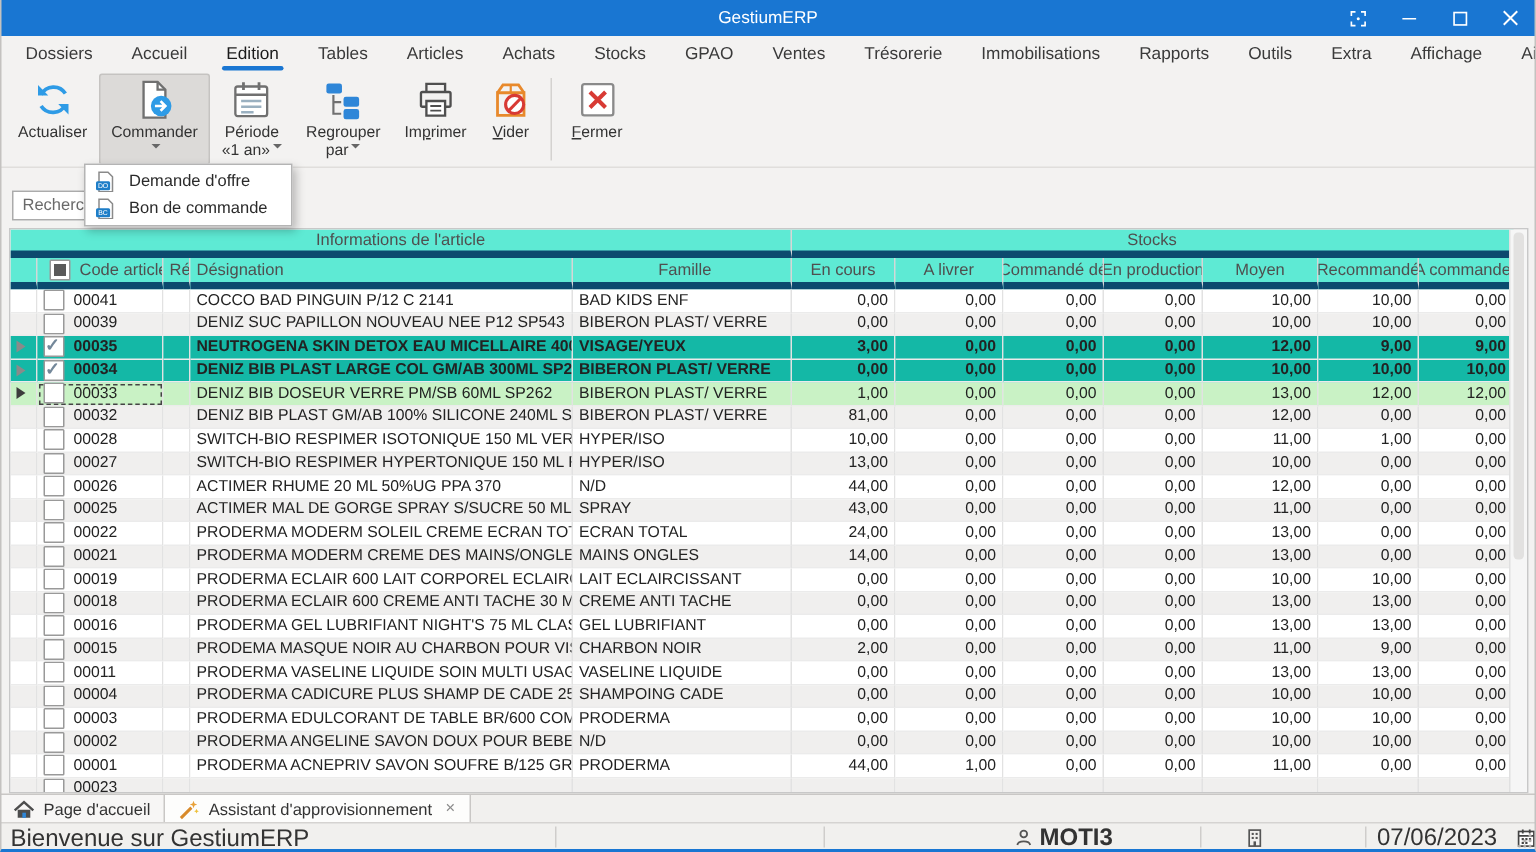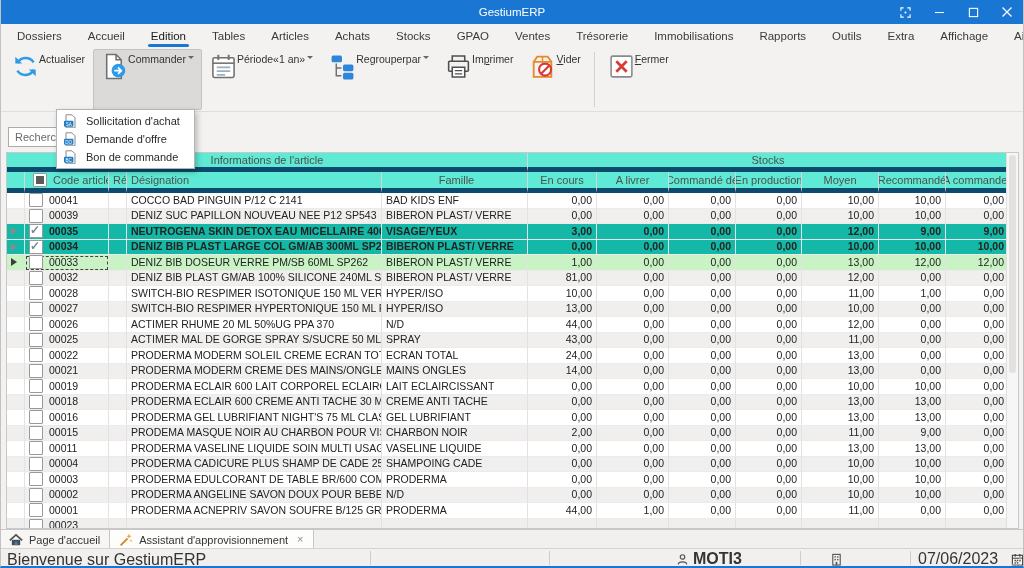--- a/index.html
+++ b/index.html
@@ -18,21 +18,21 @@
   #menubar{position:absolute;left:0;top:24px;width:1024px;height:24px;background:#f3f2f1;
            display:flex;align-items:center;padding-left:4px}
   .menu-item{position:relative;padding:0 13px;height:24px;line-height:24px;color:#3a3a3a;font-size:11.5px}
   .menu-item.active{color:#1a1a1a}
   .menu-item.active::after{content:"";position:absolute;left:10px;right:10px;bottom:1px;height:3px;
                            border-radius:2px;background:#1976d2}
 
   
   #toolbar{position:absolute;left:0;top:48px;width:1024px;height:63px;background:#f3f2f1;
            border-bottom:1px solid #e0dedc;display:flex;align-items:stretch;padding-left:4px}
-  .tbtn{display:flex;align-items:flex-start;justify-content:flex-start;
+  .tbtn{display:flex;flex-direction:column;align-items:center;justify-content:flex-start;
         padding:3px 7px 1px;margin:1px 0;border:1px solid transparent;border-radius:2px}
   .tbtn .ticon{width:27px;height:27px;margin-bottom:2px}
   .tbtn .ticon svg{width:100%;height:100%}
   .tlabel{font-size:10.5px;color:#333;line-height:12px;text-align:center;white-space:nowrap}
   .tbtn.pressed{background:#dcdad8;border-color:#c5c3c1}
   .chev{display:inline-block;width:0;height:0;border:3px solid transparent;border-top-color:#666;
         margin-left:2px;vertical-align:1px}
   .tsep{width:1px;background:#d4d2d0;margin:4px 5px}
 
   
@@ -222,28 +222,20 @@
         </svg></span>
       <div class="tlabel"><u>F</u>ermer</div>
     </div>
   </div>
 
 <div id="dropdown">
     <div class="dd-item">
       <span class="dicon"><svg viewBox="0 0 14 14">
           <path d="M3 .8h6l3 3v10H3z" fill="#fff" stroke="#8a8a8a"></path>
           <rect x="1" y="6.8" width="9.4" height="6" rx="1" fill="#1e7ec8"></rect>
-          <text x="5.7" y="11.6" font-size="4.6" fill="#fff" text-anchor="middle" font-family="Liberation Sans,sans-serif">SA</text>
-        </svg></span>
-      <span>Sollicitation d'achat</span>
-    </div>
-    <div class="dd-item">
-      <span class="dicon"><svg viewBox="0 0 14 14">
-          <path d="M3 .8h6l3 3v10H3z" fill="#fff" stroke="#8a8a8a"></path>
-          <rect x="1" y="6.8" width="9.4" height="6" rx="1" fill="#1e7ec8"></rect>
           <text x="5.7" y="11.6" font-size="4.6" fill="#fff" text-anchor="middle" font-family="Liberation Sans,sans-serif">DO</text>
         </svg></span>
       <span>Demande d'offre</span>
     </div>
     <div class="dd-item">
       <span class="dicon"><svg viewBox="0 0 14 14">
           <path d="M3 .8h6l3 3v10H3z" fill="#fff" stroke="#8a8a8a"></path>
           <rect x="1" y="6.8" width="9.4" height="6" rx="1" fill="#1e7ec8"></rect>
           <text x="5.7" y="11.6" font-size="4.6" fill="#fff" text-anchor="middle" font-family="Liberation Sans,sans-serif">BC</text>
         </svg></span>

